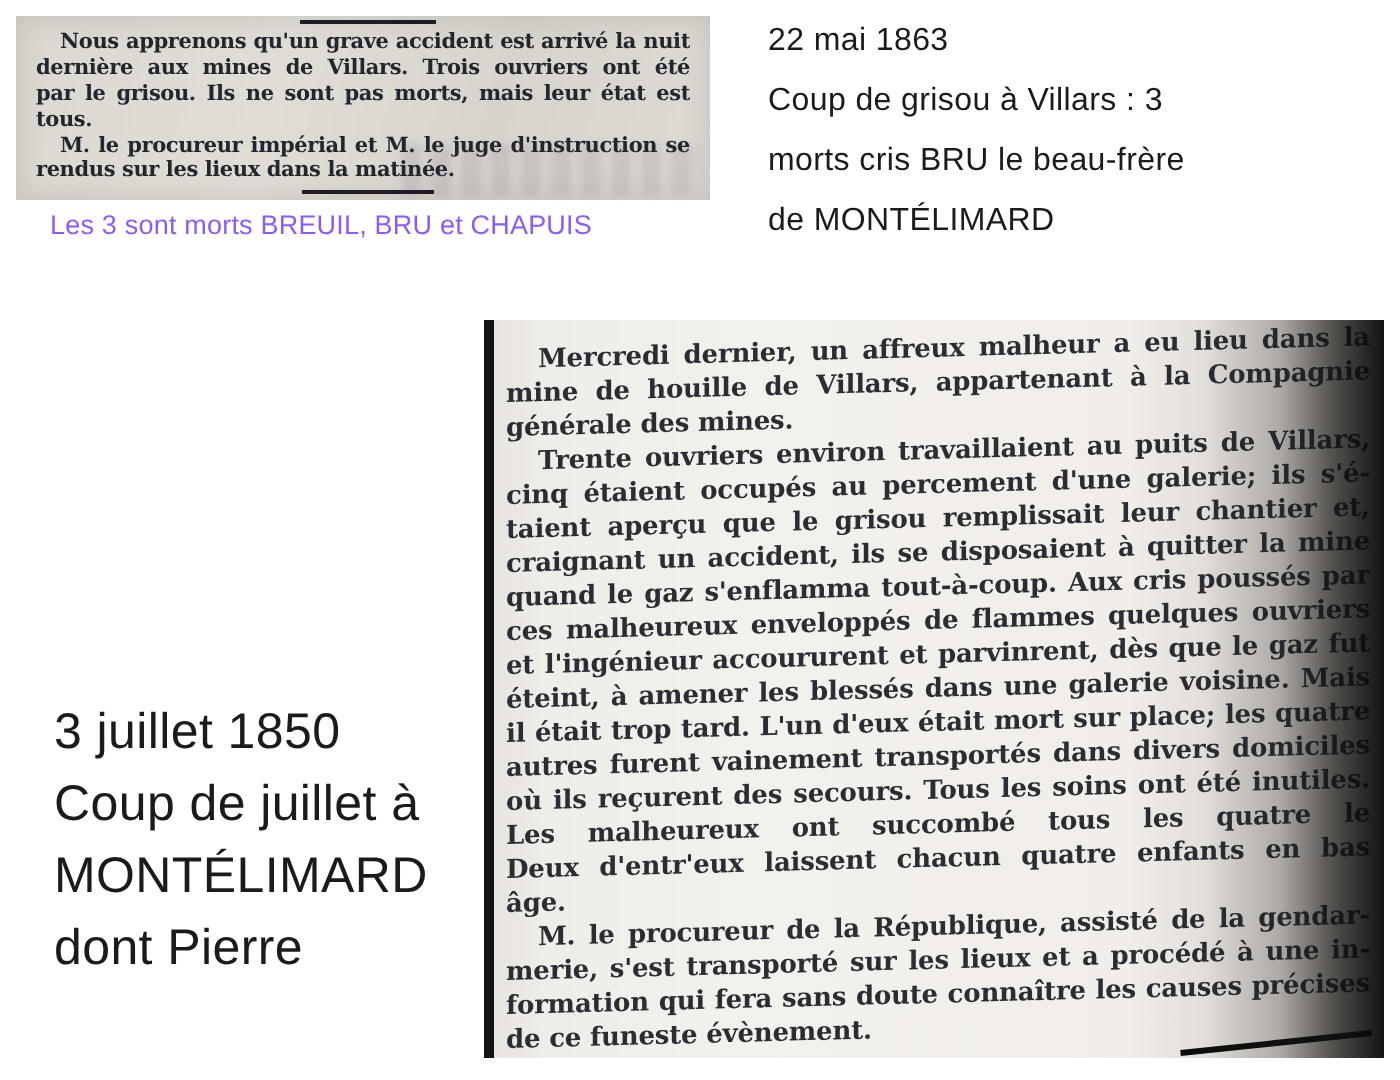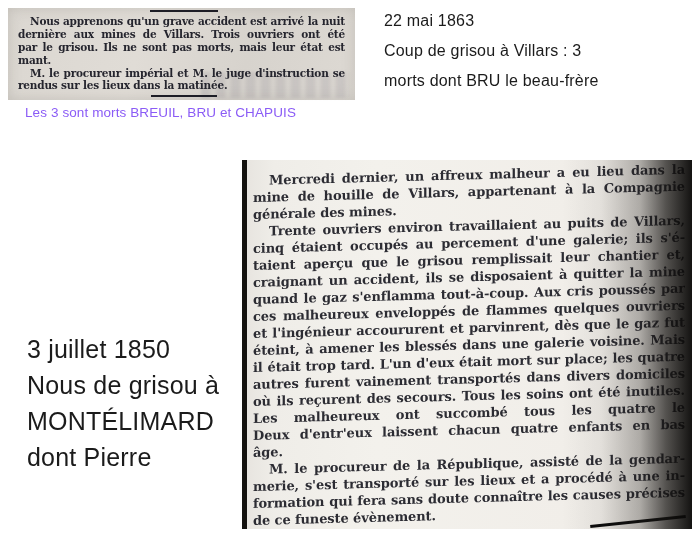--- a/index.html
+++ b/index.html
@@ -43,21 +43,21 @@
 
   
   .caption {
     position:absolute; left:25px; top:105px;
     font-size:13.5px; color:#8b5cf6; letter-spacing:0.1px;
   }
 
   
   .ann { position:absolute; color:#1b1b1b; }
   .ann1863 { left:384px; top:6px;   font-size:16px; line-height:30px; letter-spacing:0.2px; }
-  .ann1850 { left:27px;  top:331px; font-size:25px; line-height:36px; letter-spacing:0.2px; }
+  .ann1850 { left:27px;  top:348px; font-size:25px; line-height:36px; letter-spacing:0.2px; }
 
   
   .clip2 {
     position:absolute; left:242px; top:160px; width:450px; height:369px;
     background:linear-gradient(to right,#e6e3de 0%,#efede8 7%,#f3f1ec 30%,#f1eee9 72%,#e9e6e1 100%);
     overflow:hidden;
   }
   .clip2-bar {
     position:absolute; left:0; top:0; width:5px; height:100%;
     background:#14120f; z-index:4;
@@ -86,38 +86,39 @@
 </head>
 <body>
 
 <div class="clip1">
   <div class="rule rule-top"></div>
   <div class="clip1-ghost"></div>
   <div class="clip1-text">
       <div class="line ind">Nous apprenons qu'un grave accident est arrivé la nuit</div>
       <div class="line">dernière aux mines de Villars. Trois ouvriers ont été brûlés</div>
       <div class="line">par le grisou. Ils ne sont pas morts, mais leur état est alar-</div>
-      <div class="line last">mant.</div>
+      <div class="line last">tous.</div>
       <div class="line ind">M. le procureur impérial et M. le juge d'instruction se sont</div>
       <div class="line last">rendus sur les lieux dans la matinée.</div>
     </div>
   <div class="rule rule-bottom"></div>
 </div>
 
 <div class="caption">Les 3 sont morts BREUIL, BRU et CHAPUIS</div>
 
 <div class="ann ann1863">
     <div class="ann-line">22 mai 1863</div>
     <div class="ann-line">Coup de grisou à Villars : 3</div>
-    <div class="ann-line">morts dont BRU le beau-frère</div>
+    <div class="ann-line">morts cris BRU le beau-frère</div>
+    <div class="ann-line">de MONTÉLIMARD</div>
   </div>
 
 <div class="ann ann1850">
     <div class="ann-line">3 juillet 1850</div>
-    <div class="ann-line">Nous de grisou à</div>
+    <div class="ann-line">Coup de juillet à</div>
     <div class="ann-line">MONTÉLIMARD</div>
     <div class="ann-line">dont Pierre</div>
   </div>
 
 <div class="clip2">
   <div class="clip2-bar"></div>
   <div class="clip2-text">
       <div class="line ind">Mercredi dernier, un affreux malheur a eu lieu dans la</div>
       <div class="line">mine de houille de Villars, appartenant à la Compagnie</div>
       <div class="line last">générale des mines.</div>

